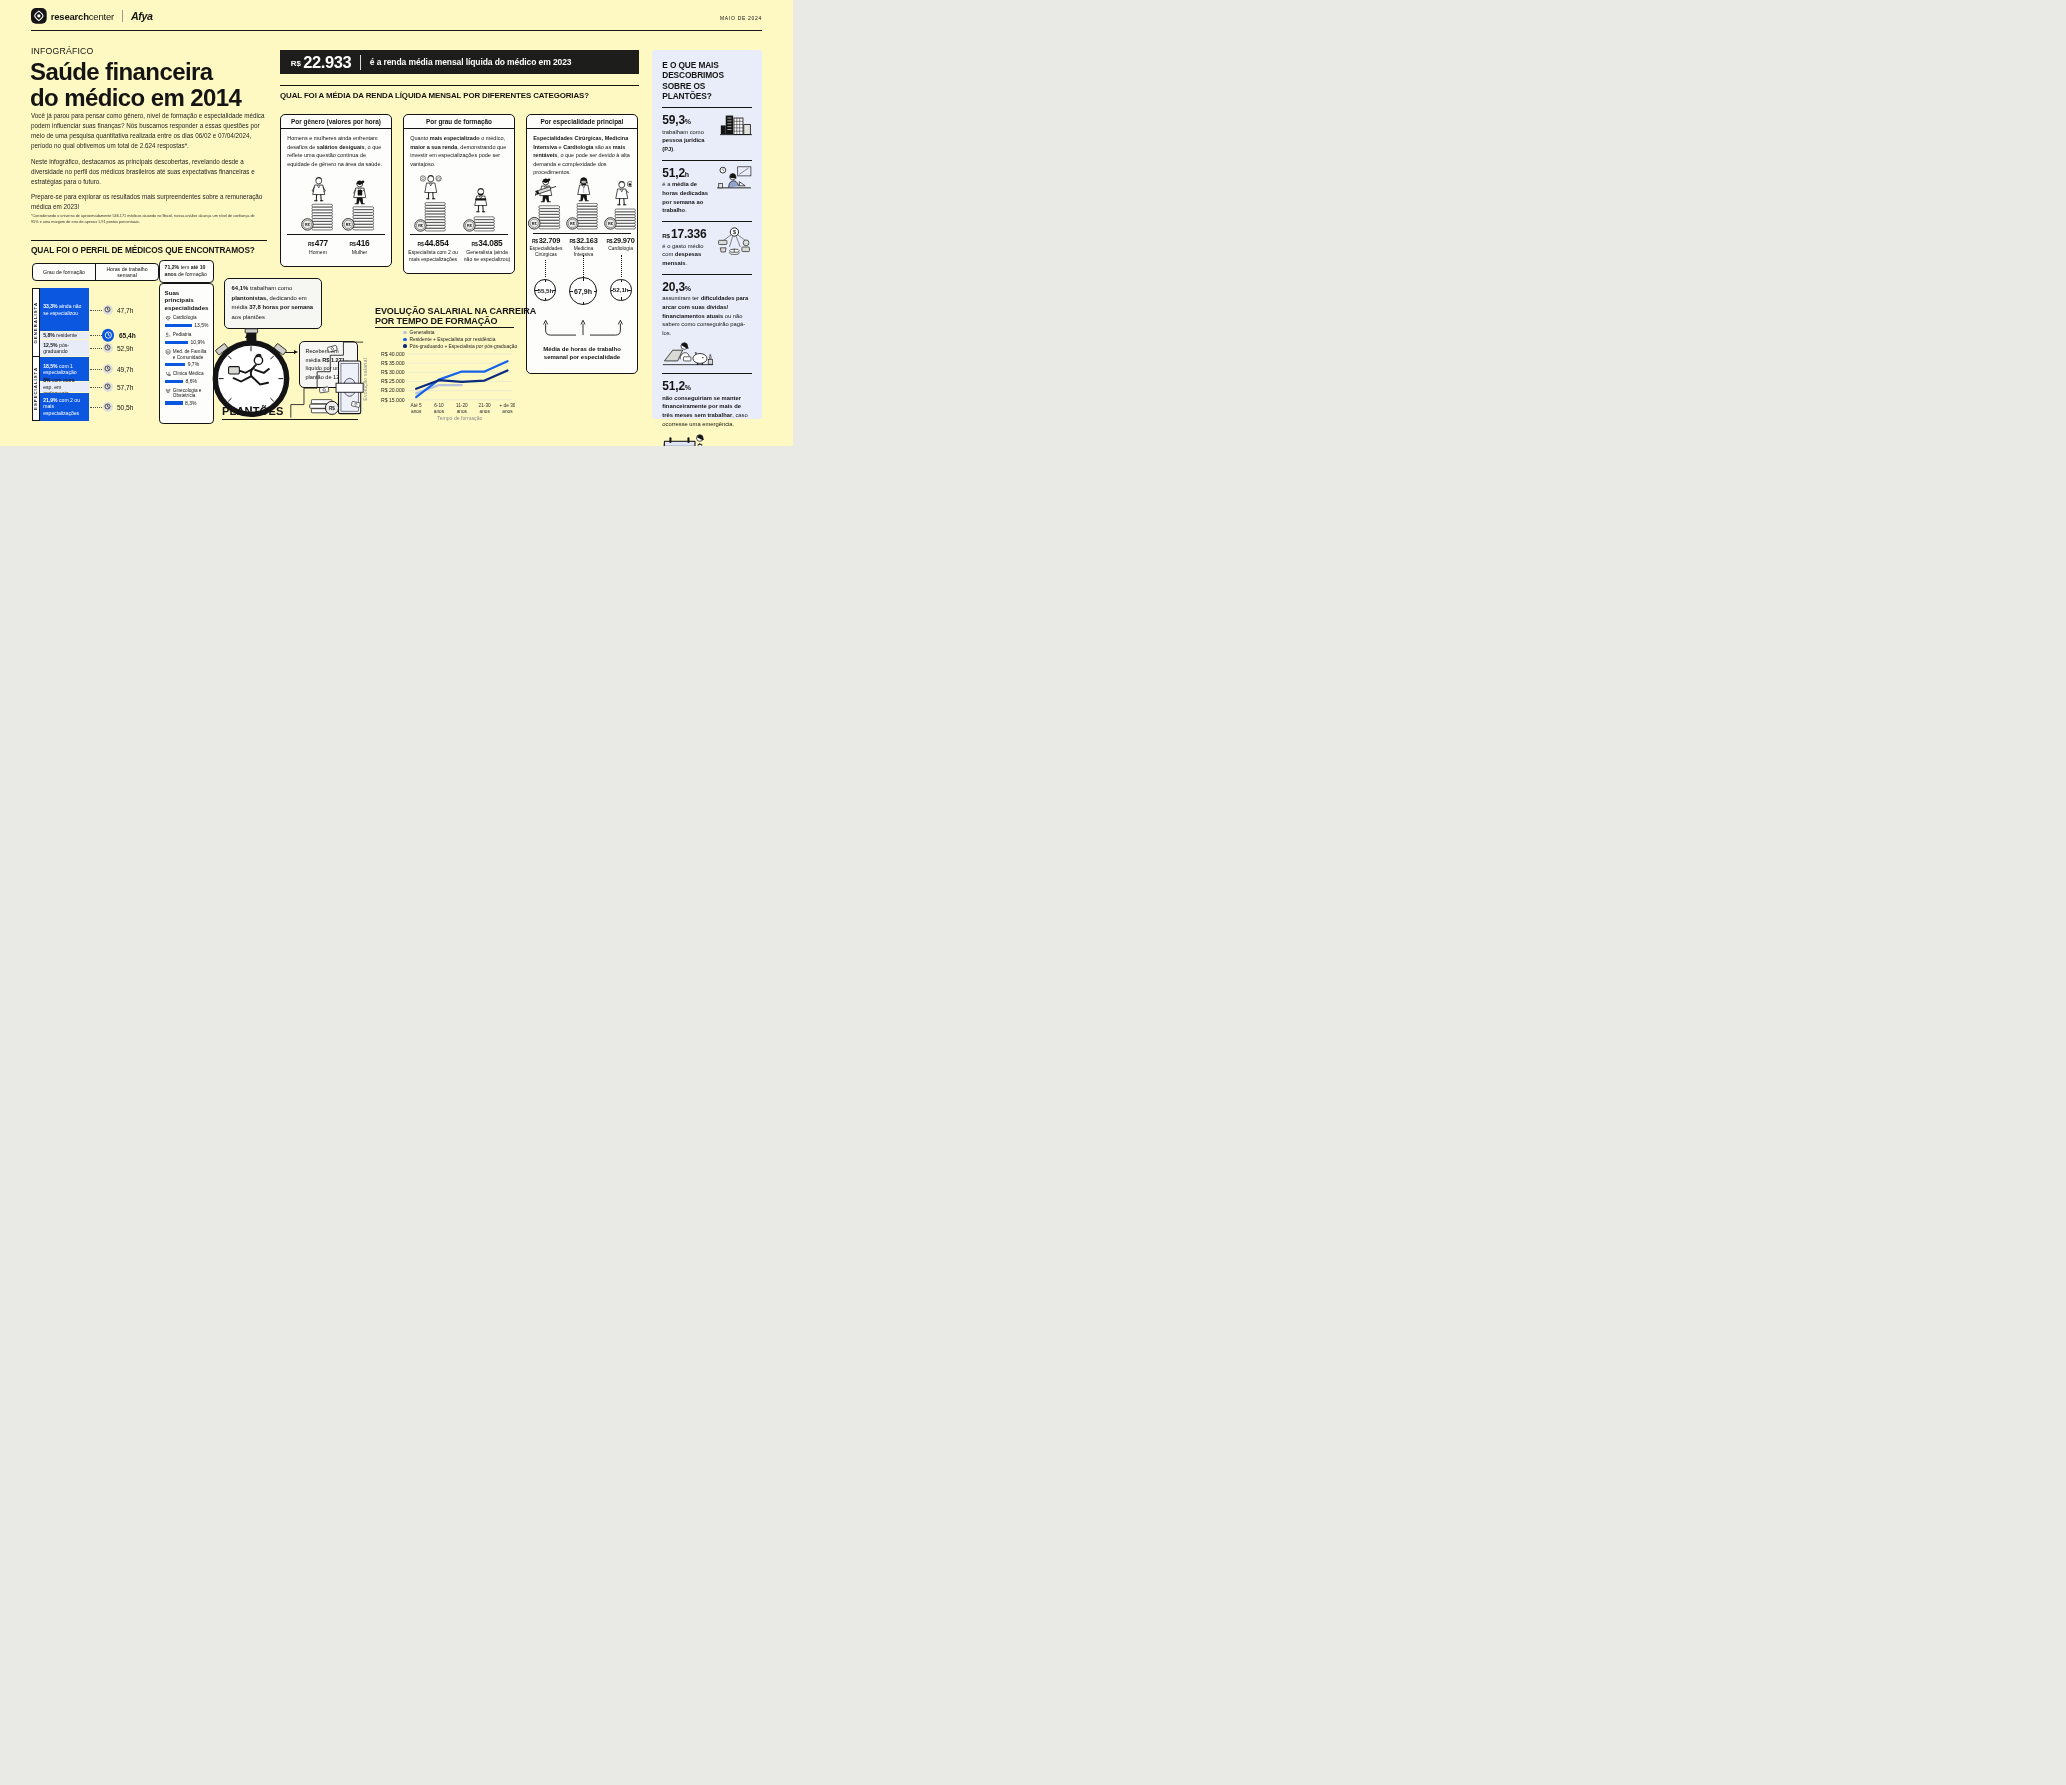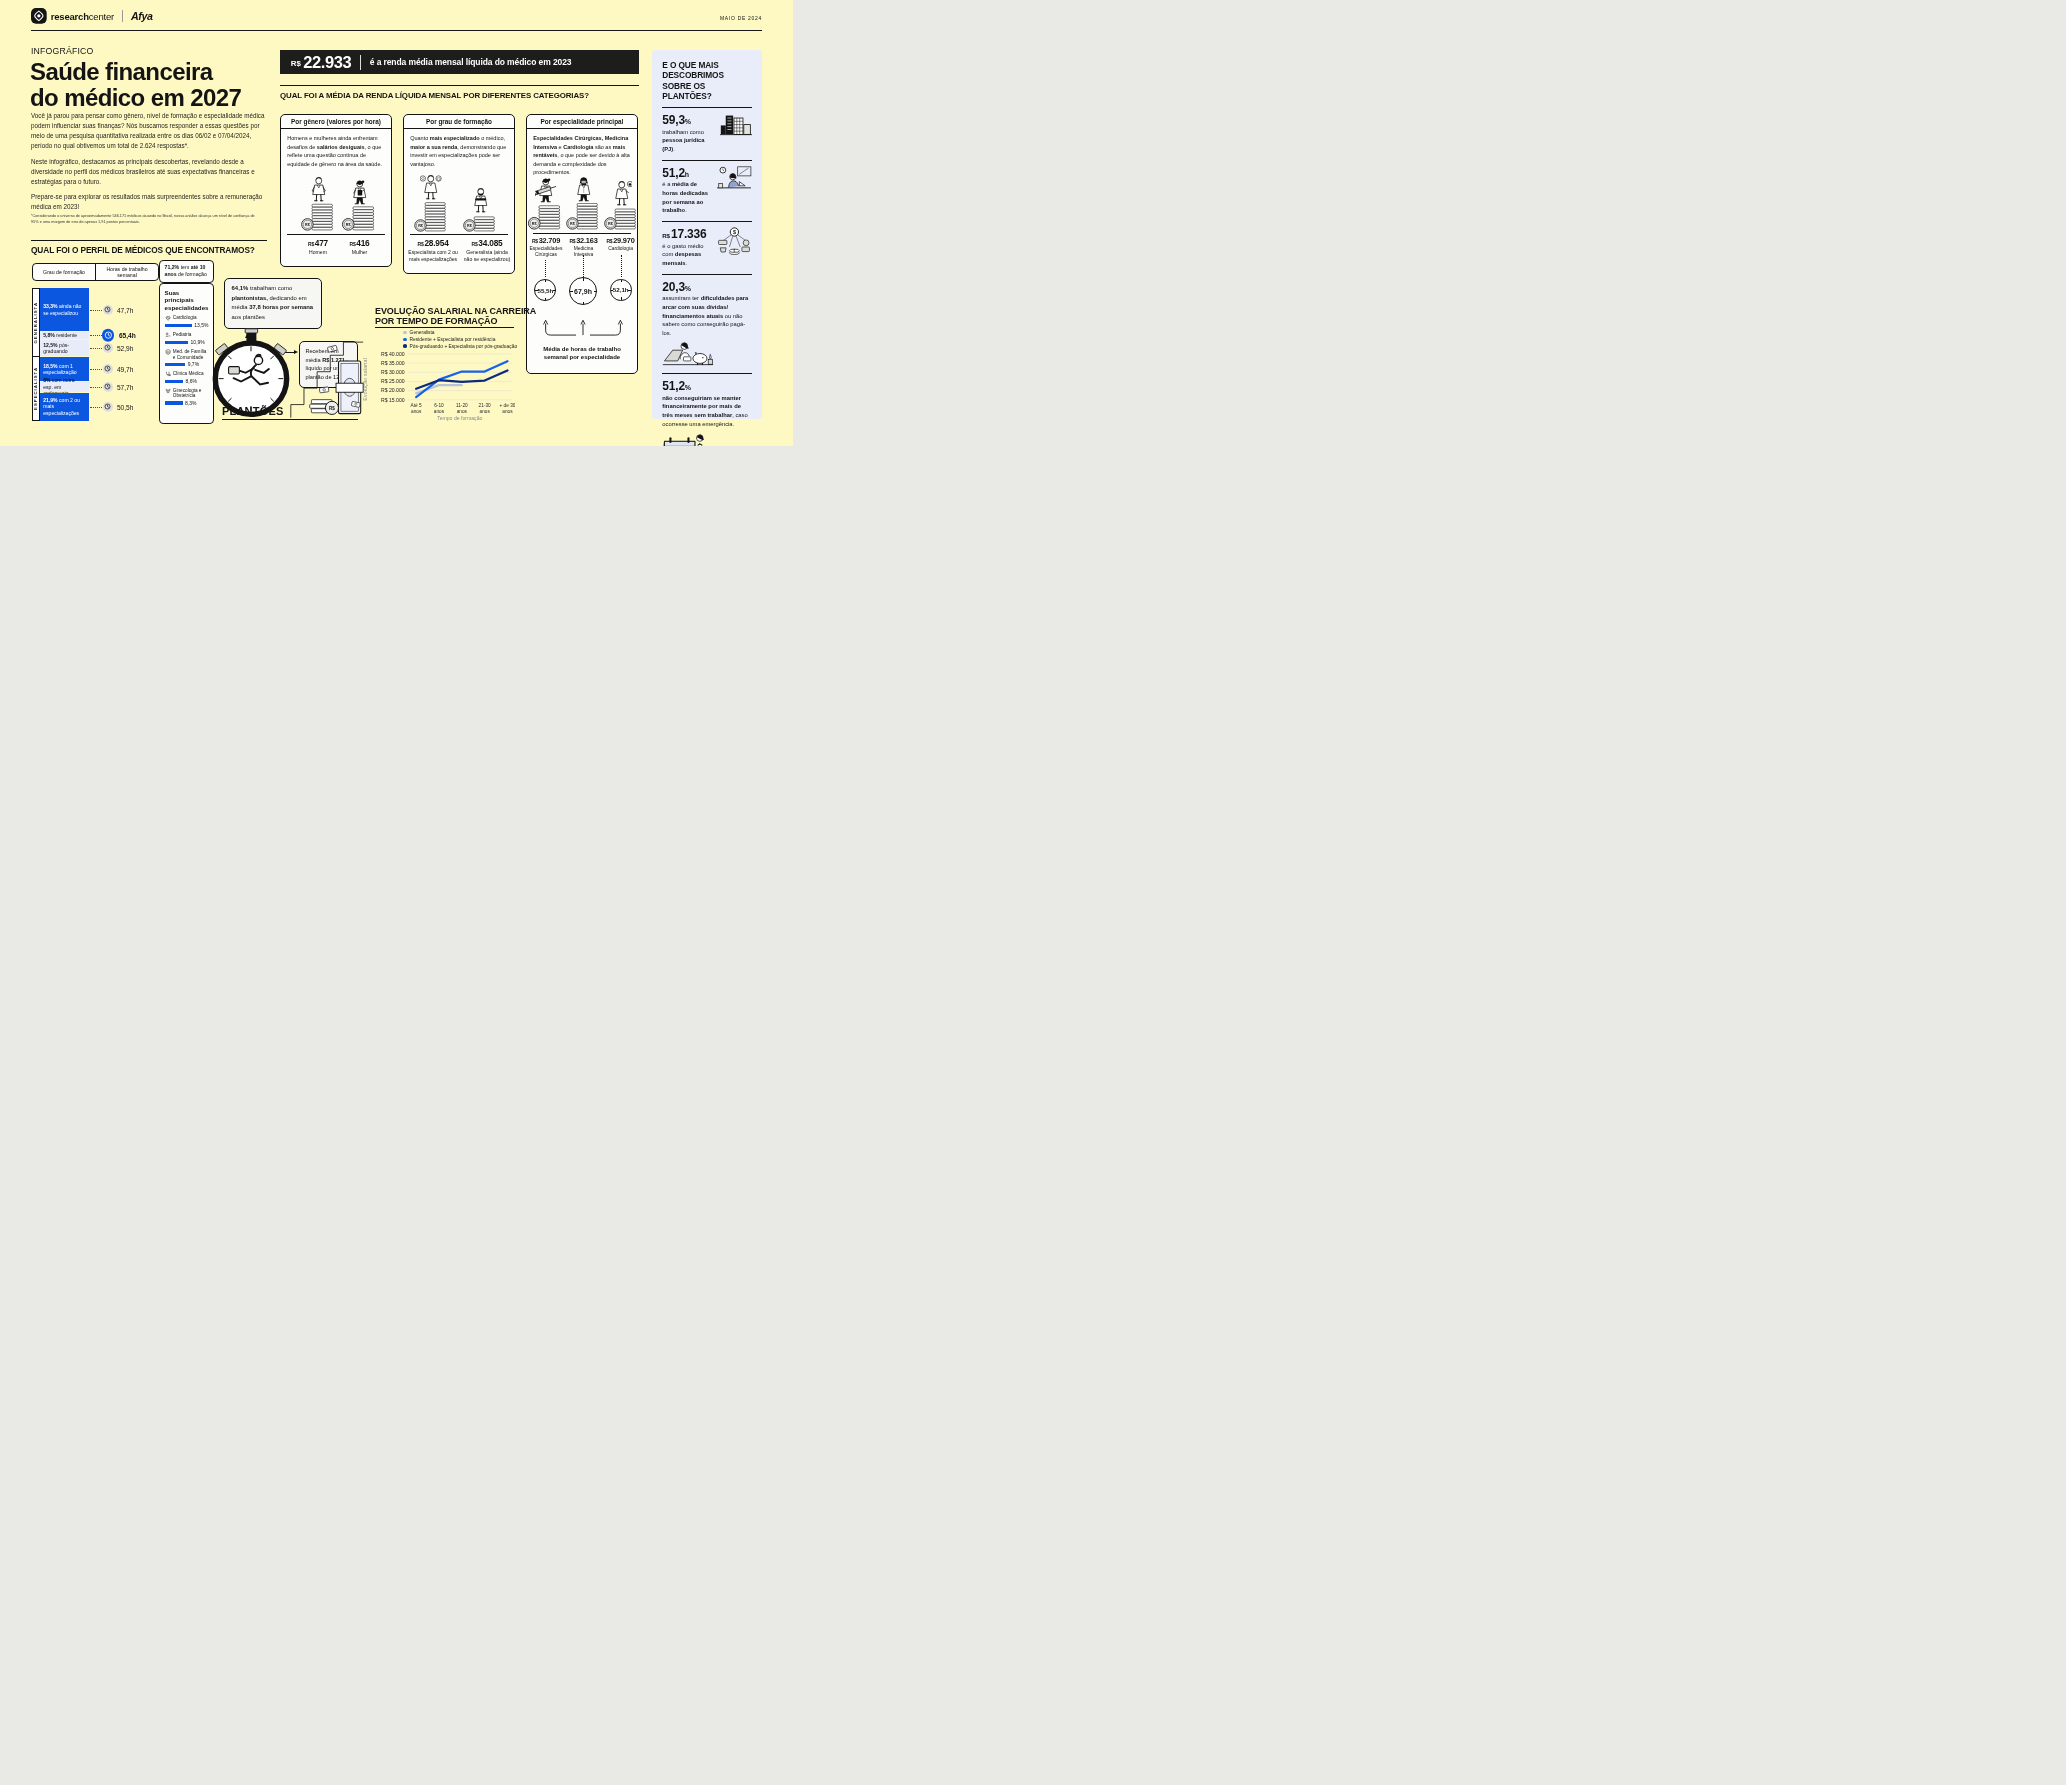--- a/index.html
+++ b/index.html
@@ -142,21 +142,21 @@
           <circle cx="19" cy="19" r="4" fill="#fff"></circle>
         </svg></span>
     <span class="brand"><b>research</b><span>center</span></span>
     <span class="brand-sep"></span>
     <span class="afya">Afya</span>
   </div>
   <div class="abs date">MAIO DE 2024</div>
   <div class="abs header-rule"></div>
 
   <div class="abs kicker">INFOGRÁFICO</div>
-  <h1 class="abs main-title"><span>Saúde financeira</span><br><span>do médico em 2027</span></h1>
+  <h1 class="abs main-title"><span>Saúde financeira</span><br><span>do médico em 2014</span></h1>
   <p class="abs intro-p p1">Você já parou para pensar como gênero, nível de formação e especialidade médica podem influenciar suas finanças? Nós buscamos responder a essas questões por meio de uma pesquisa quantitativa realizada entre os dias 06/02 e 07/04/2024, período no qual obtivemos um total de 2.624 respostas*.</p>
   <p class="abs intro-p p2">Neste infográfico, destacamos as principais descobertas, revelando desde a diversidade no perfil dos médicos brasileiros até suas expectativas financeiras e estratégias para o futuro.</p>
   <p class="abs intro-p p3">Prepare-se para explorar os resultados mais surpreendentes sobre a remuneração médica em 2023!</p>
   <p class="abs footnote">*Considerando o universo de aproximadamente 546.171 médicos atuando no Brasil, nossa análise alcança um nível de confiança de 95% e uma margem de erro de apenas 1,91 pontos percentuais.</p>
 
   <div class="abs profile-rule"></div>
   <h2 class="abs profile-heading">QUAL FOI O PERFIL DE MÉDICOS QUE ENCONTRAMOS?</h2>
   <div class="abs head-boxes">
     <div class="cell">Grau de formação</div>
     <div class="cell">Horas de trabalho semanal</div>
@@ -517,21 +517,21 @@
             <rect x="26" y="21" width="50" height="6.4" rx="3.2" fill="#fff" stroke="#141414" stroke-width="1.4"></rect>
             <rect x="26" y="14" width="50" height="6.4" rx="3.2" fill="#fff" stroke="#141414" stroke-width="1.4"></rect>
             <rect x="26" y="7" width="50" height="6.4" rx="3.2" fill="#fff" stroke="#141414" stroke-width="1.4"></rect>
             <circle cx="15" cy="28" r="14" fill="#ededeb" stroke="#141414" stroke-width="2"></circle>
             <circle cx="15" cy="28" r="10" fill="none" stroke="#141414" stroke-width="1"></circle>
             <text x="15" y="32" text-anchor="middle" font-size="9" font-weight="bold" fill="#141414" font-family="Liberation Sans, sans-serif">R$</text>
           </svg></span>
     </div>
     <div class="base-line" style="top:119px;"></div>
     <div class="vcol" style="left:4.1px; top:123px; width:50px;">
-      <div class="vnum"><span class="cur">R$</span><span>28.954</span></div>
+      <div class="vnum"><span class="cur">R$</span><span>44.854</span></div>
       <div class="vlabel">Especialista com 2 ou mais especializações</div>
     </div>
     <div class="vcol" style="left:58px; top:123px; width:50px;">
       <div class="vnum"><span class="cur">R$</span><span>34.085</span></div>
       <div class="vlabel">Generalista (ainda não se especializou)</div>
     </div>
   </div>
 
   <div class="card card3">
     <div class="card-title">Por especialidade principal</div>

